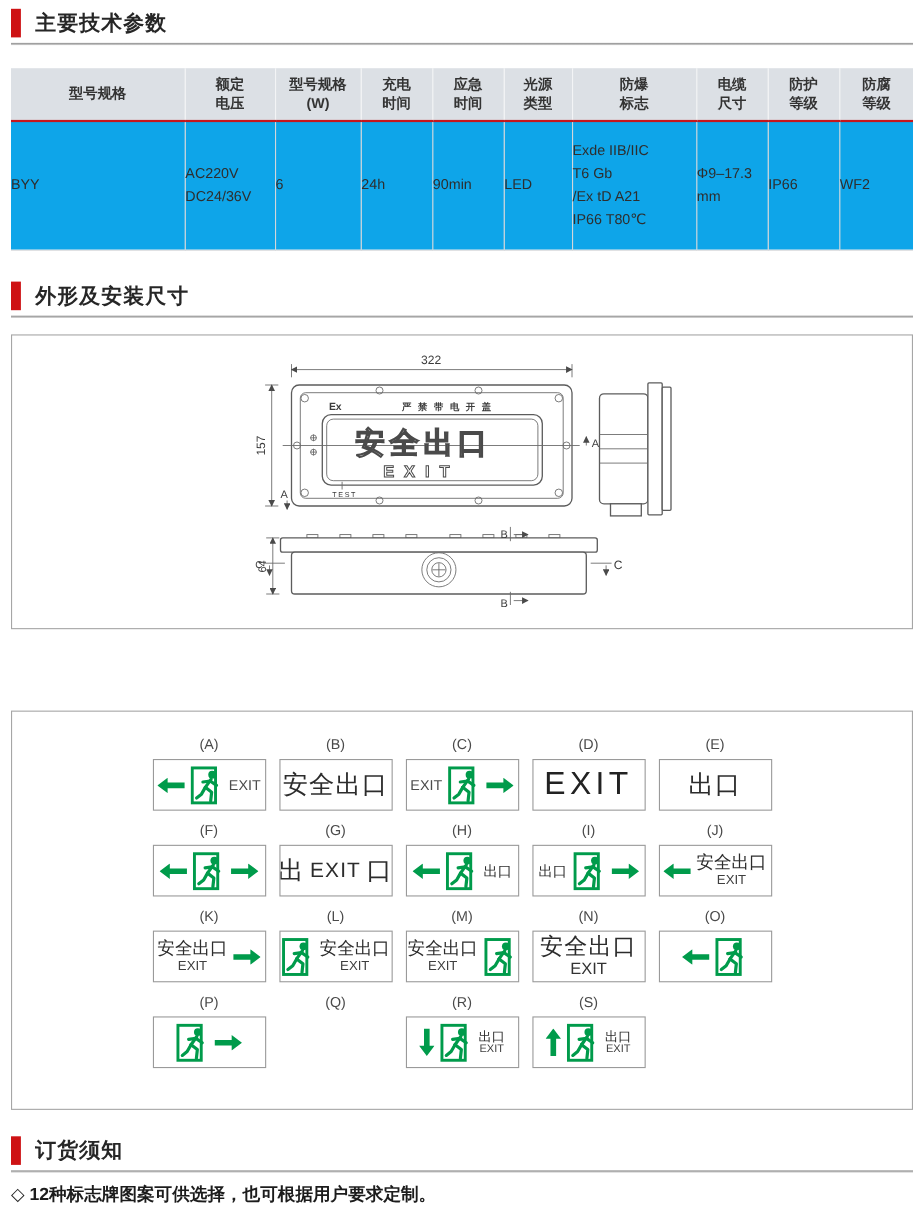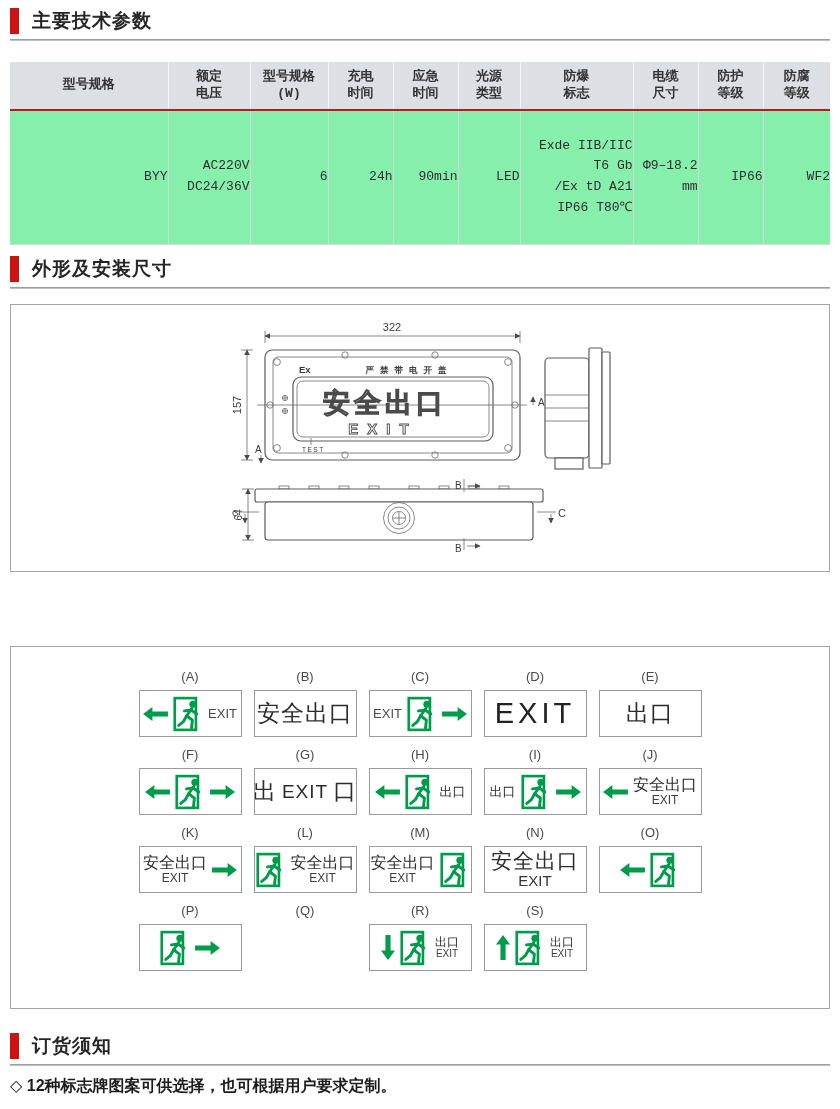--- a/index.html
+++ b/index.html
@@ -9,27 +9,27 @@
   .page{position:relative; width:840px; height:1109px; background:#fff; overflow:hidden;}
 
   
   .sec{position:absolute; left:10px; width:820px;}
   .sec-row{display:flex; align-items:center; gap:13px; padding-bottom:5px;}
   .sec-bar{width:9px; height:26px; background:var(--accent);}
   .sec-title{font-size:19px; font-weight:bold; color:#262626; letter-spacing:1px;}
   .sec-line{height:2px; background:linear-gradient(to bottom,#8d8d8d,#d2d2d2);}
 
   
-  .spec-table{position:absolute; left:10px; top:62px; width:820px; border-collapse:collapse; table-layout:fixed;font-family:Liberation Mono, monospace;}
+  .spec-table{position:absolute; left:10px; top:62px; width:820px; border-collapse:collapse; table-layout:fixed;}
   .spec-table th{height:48px; background:#dce0e5; font-size:13px; font-weight:bold; color:#333;
     text-align:center; vertical-align:middle; white-space:pre-line; line-height:1.3;
     border-right:1px solid #f3f4f6; border-bottom:2px solid var(--tred);}
   .spec-table th:last-child{border-right:none;}
-  .spec-table td{height:134px; background:#86efac; font-size:13px; color:#2e2e2e;
-    text-align:right; vertical-align:middle; white-space:pre-line; line-height:1.6;
+  .spec-table td{height:117px; background:#0ea5e9; font-size:13px; color:#2e2e2e;
+    text-align:left; vertical-align:middle; white-space:pre-line; line-height:1.6;
     border-right:1px solid #d3d6da; border-bottom:1px solid #d9dadc;}
   .spec-table td:last-child{border-right:none;}
 
   
   .panel{position:absolute; left:10px; width:820px; background:#fff; border:1px solid #a6a6a6;}
   #drawing-box{top:304px; height:268px;}
   #signs-box{top:646px; height:363px; padding-top:22px;}
 
   
   #drawing-box svg{display:block;}
@@ -119,21 +119,21 @@
         <td>AC220V
 DC24/36V</td>
         <td>6</td>
         <td>24h</td>
         <td>90min</td>
         <td>LED</td>
         <td>Exde IIB/IIC
 T6 Gb
 /Ex tD A21
 IP66 T80℃</td>
-        <td>Φ9–18.2
+        <td>Φ9–17.3
 mm</td>
         <td>IP66</td>
         <td>WF2</td>
       </tr>
     </tbody>
   </table>
 
   <div class="sec" style="top:256px;">
     <div class="sec-row">
       <span class="sec-bar"></span>

